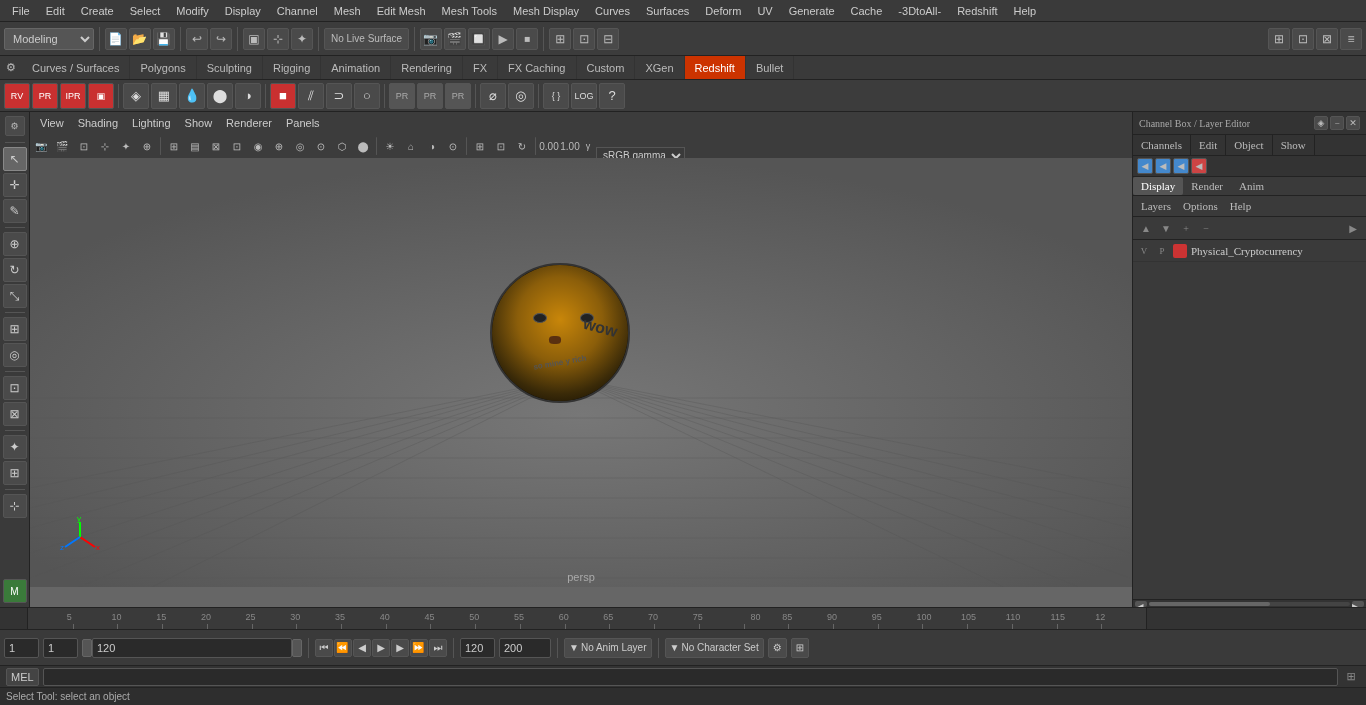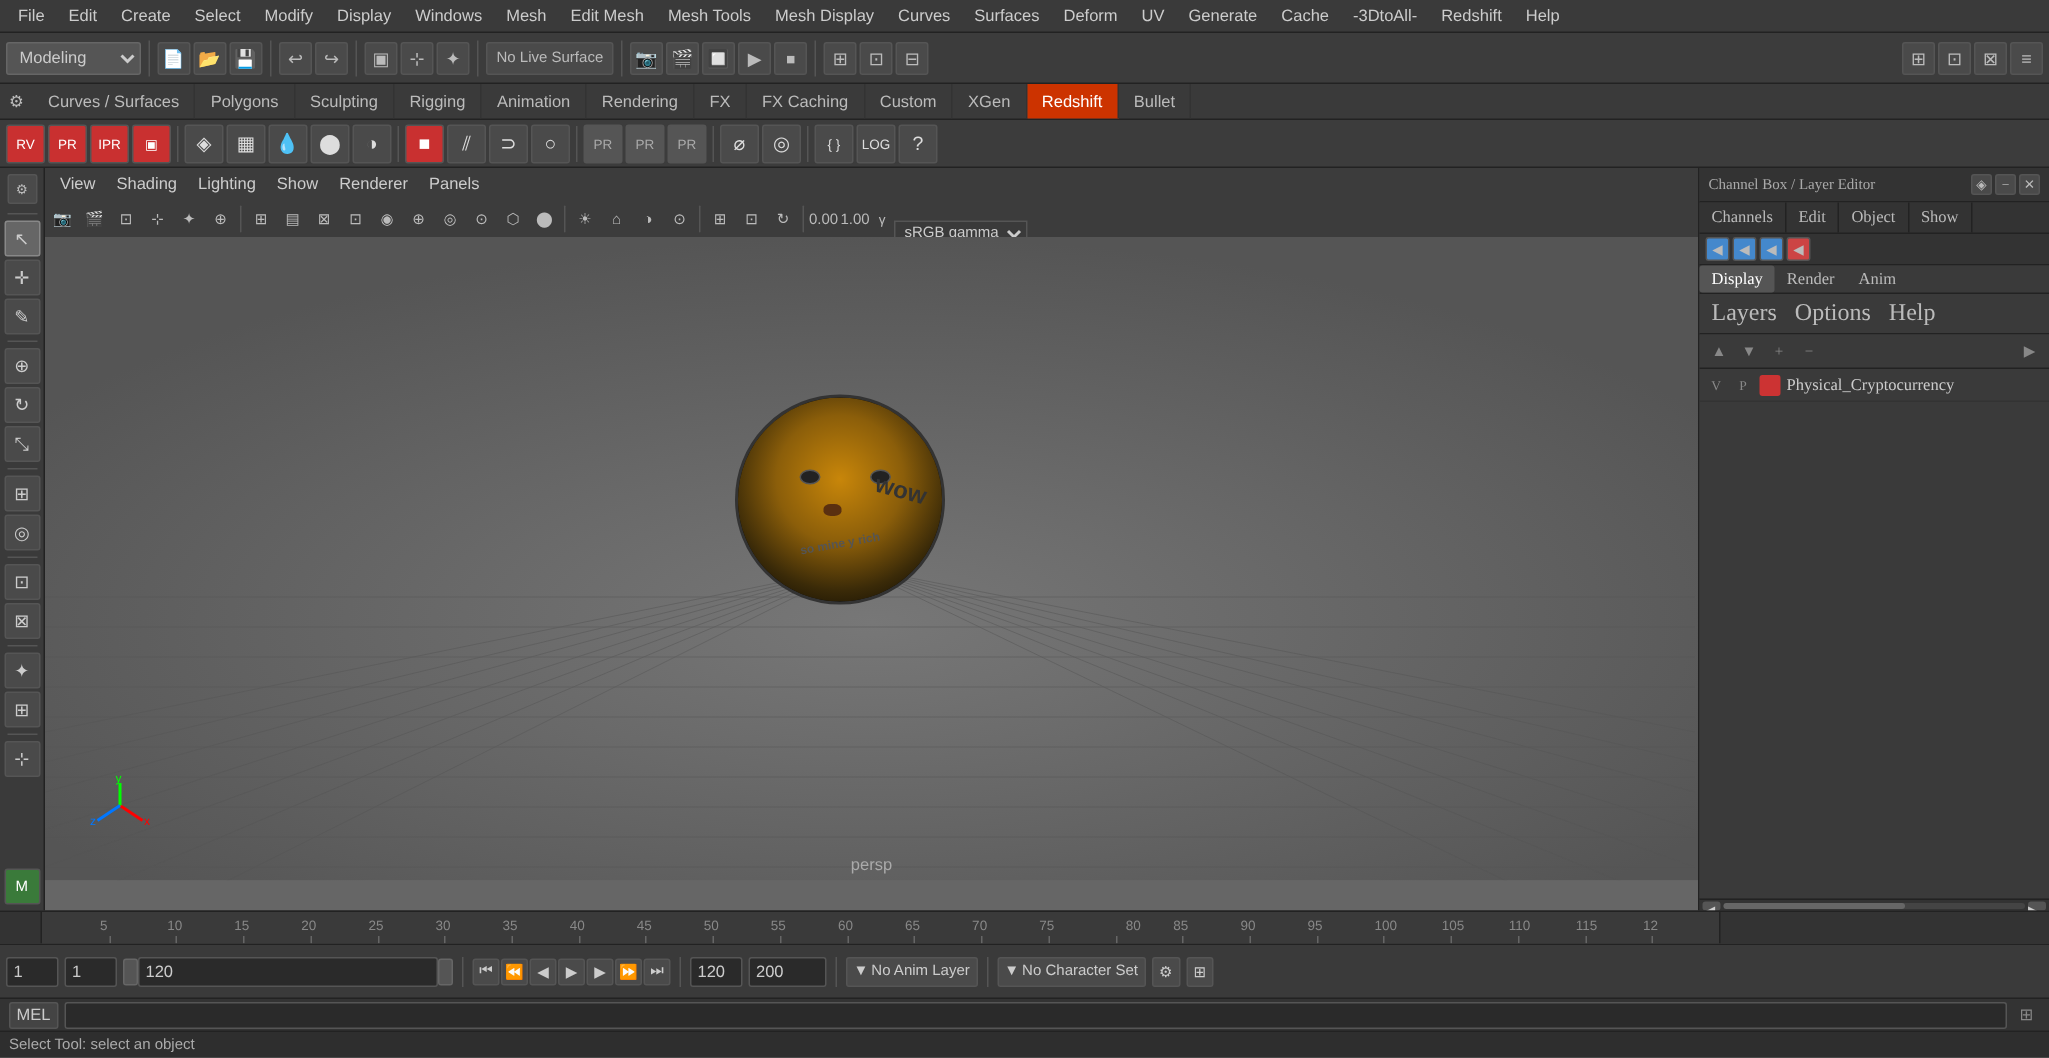--- a/index.html
+++ b/index.html
@@ -294,21 +294,21 @@
     .layer-tab.active { background: #555; color: #fff; }
 
     #layer-menu-bar {
       display: flex;
       background: #3a3a3a;
       padding: 2px 4px;
       border-bottom: 1px solid #222;
       gap: 4px;
     }
     .layer-menu-btn {
-      font-size: 16px;
+      font-size: 11px;
       color: #bbb;
       cursor: pointer;
       padding: 2px 4px;
     }
 
     #layer-icons {
       display: flex;
       align-items: center;
       background: #3a3a3a;
       padding: 2px 4px;
@@ -619,21 +619,21 @@
 </head>
 <body>
 
 <div id="menu-bar">
   <div class="menu-item">File</div>
   <div class="menu-item">Edit</div>
   <div class="menu-item">Create</div>
   <div class="menu-item">Select</div>
   <div class="menu-item">Modify</div>
   <div class="menu-item">Display</div>
-  <div class="menu-item">Windows</div>
+  <div class="menu-item">Channel</div>
   <div class="menu-item">Mesh</div>
   <div class="menu-item">Edit Mesh</div>
   <div class="menu-item">Mesh Tools</div>
   <div class="menu-item">Mesh Display</div>
   <div class="menu-item">Curves</div>
   <div class="menu-item">Surfaces</div>
   <div class="menu-item">Deform</div>
   <div class="menu-item">UV</div>
   <div class="menu-item">Generate</div>
   <div class="menu-item">Cache</div>

